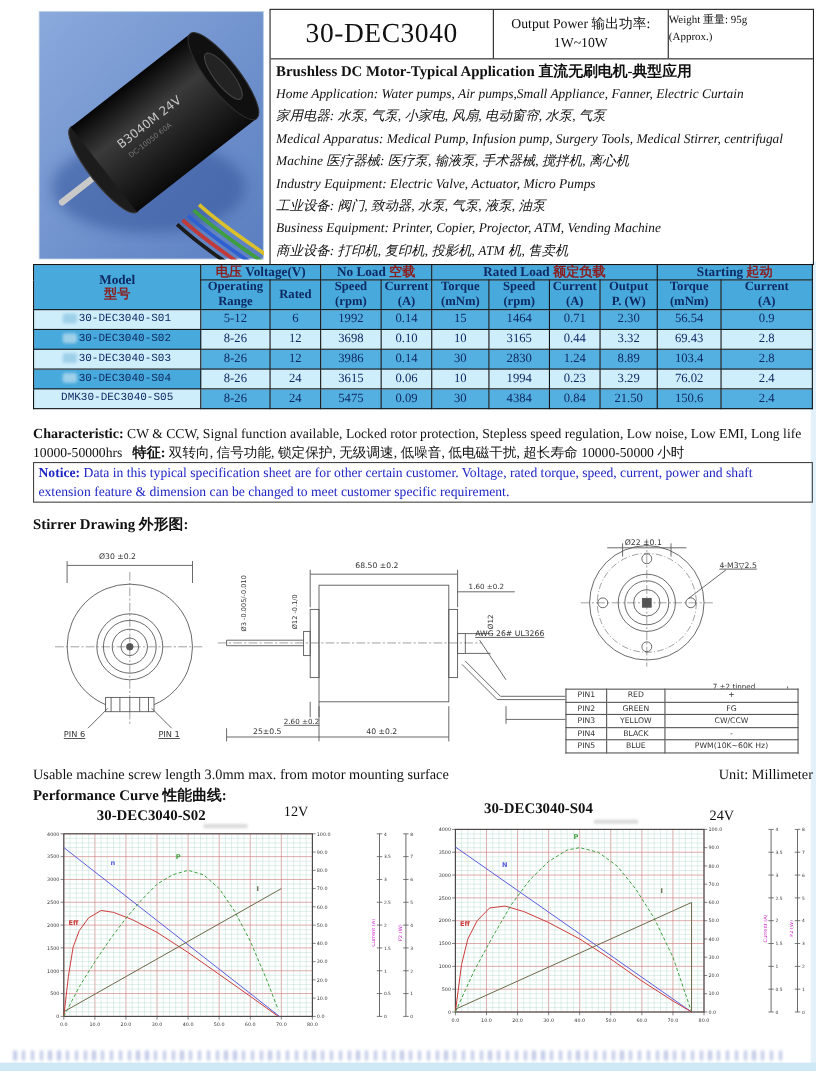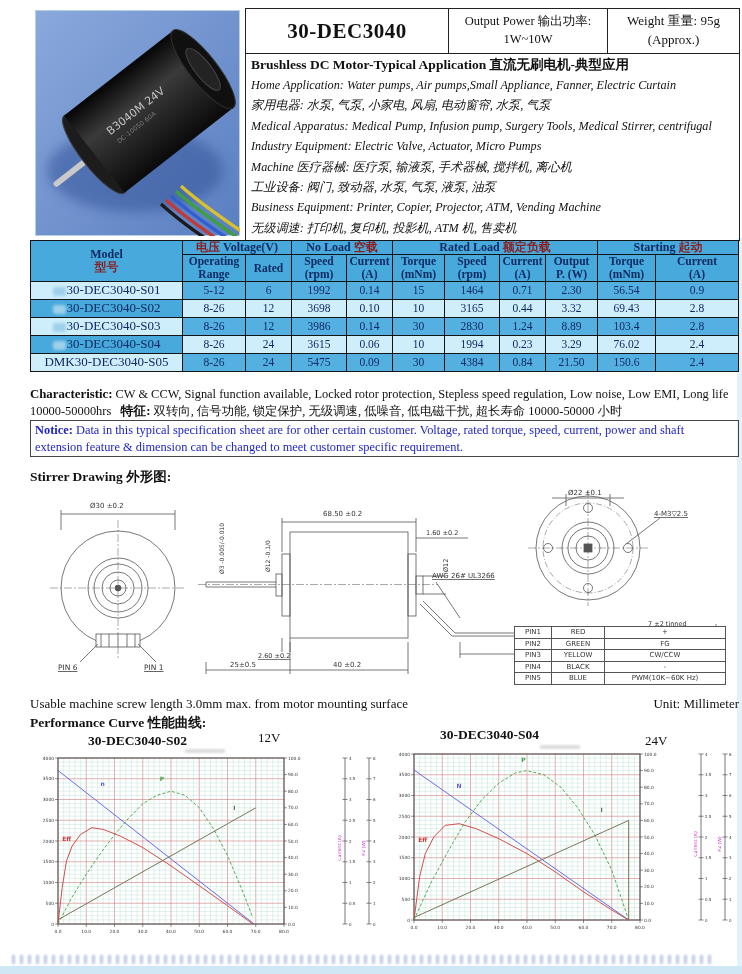--- a/index.html
+++ b/index.html
@@ -7,38 +7,38 @@
         font-family:"Liberation Serif",serif;color:#111;}
   .edge-right{position:absolute;right:0;top:238px;width:5px;height:730px;background:#e2f1fa;}
   .edge-bottom{position:absolute;left:0;bottom:0;width:742px;height:8px;background:#cfe8f5;}
   .blur-line{position:absolute;left:12px;top:955px;width:700px;height:9px;opacity:.5;
      background:repeating-linear-gradient(90deg,#7d90cf 0 3px,transparent 3px 8px);filter:blur(1.3px);}
 
   
   .hdr{position:absolute;left:245px;top:8px;width:493px;border:1.4px solid #222;}
   .hdr-row1{display:flex;border-bottom:1.4px solid #222;height:44px;}
   .hdr-model{width:202px;border-right:1.4px solid #222;display:flex;align-items:center;justify-content:center;
-     font-weight:bold;font-size:21px;letter-spacing:.5px;}
+     font-weight:normal;font-size:25px;letter-spacing:.5px;}
   .hdr-out{width:158px;border-right:1.4px solid #222;text-align:center;font-size:12.5px;padding-top:3px;line-height:1.45;}
-  .hdr-wt{flex:1;text-align:center;font-size:13px;padding-top:3px;line-height:1.45;}
+  .hdr-wt{flex:1;text-align:left;font-size:10px;padding-top:3px;line-height:1.45;}
   .hdr-app-title{padding:2px 5px 0 5px;font-weight:bold;font-size:13.5px;}
   .app-lines{padding:1px 5px 2px 5px;font-style:italic;}
   .app-line{font-size:12.2px;line-height:20.4px;white-space:nowrap;overflow:hidden;}
 
   
   .photo{position:absolute;left:35px;top:10px;width:205px;height:226px;}
 
   
   table.spec{position:absolute;left:30px;top:240px;width:709px;border-collapse:collapse;table-layout:fixed;
      color:#0e2a63;}
   .spec th,.spec td{border:1px solid #151515;text-align:center;padding:0;line-height:1.12;}
   .spec thead th{background:#47a9dc;font-weight:bold;font-size:12px;}
   .spec .sub-t{font-size:11.5px;}
   .spec tbody td{height:17px;font-size:11.5px;}
-  .spec td.model{font-family:Liberation Serif, serif;font-size:13px;}
+  .spec td.model{font-family:Liberation Mono, monospace;font-size:10px;}
   .spec tbody tr:nth-child(odd) td.model{background:#cfeefb;}
   .spec tbody tr:nth-child(odd) td.data{background:#55b0e2;}
   .spec tbody tr:nth-child(even) td.model{background:#47a9dc;}
   .spec tbody tr:nth-child(even) td.data{background:#cfeefb;}
   .cn-red{color:#8b1f1f;}
   .blur-blob{display:inline-block;width:13px;height:9px;background:#9fd0ea;border-radius:2px;
      filter:blur(1.5px);margin-right:1px;vertical-align:middle;}
 
   .charx{position:absolute;left:30px;top:386px;width:709px;font-size:12.4px;line-height:1.32;color:#111;}
   .charx b{font-size:12.8px;}
@@ -115,25 +115,25 @@
       <div class="hdr-wt">
         <div>Weight  重量: 95g</div>
         <div>(Approx.)</div>
       </div>
     </div>
     <div class="hdr-app-title">Brushless DC Motor-Typical Application  直流无刷电机-典型应用</div>
     <div class="app-lines">
         <div class="app-line">Home Application: Water pumps, Air pumps,Small Appliance, Fanner, Electric Curtain</div>
         <div class="app-line">家用电器:  水泵, 气泵, 小家电, 风扇, 电动窗帘, 水泵, 气泵</div>
         <div class="app-line">Medical Apparatus: Medical Pump, Infusion pump, Surgery Tools, Medical Stirrer, centrifugal</div>
+        <div class="app-line">Machine    医疗器械: 医疗泵, 输液泵, 手术器械, 搅拌机, 离心机</div>
         <div class="app-line">Industry Equipment: Electric Valve, Actuator, Micro Pumps</div>
-        <div class="app-line">Machine    医疗器械: 医疗泵, 输液泵, 手术器械, 搅拌机, 离心机</div>
         <div class="app-line">工业设备:  阀门, 致动器, 水泵, 气泵, 液泵, 油泵</div>
         <div class="app-line">Business Equipment: Printer, Copier, Projector, ATM, Vending Machine</div>
-        <div class="app-line">无级调速:  打印机, 复印机, 投影机, ATM 机, 售卖机</div>
+        <div class="app-line">商业设备:  打印机, 复印机, 投影机, ATM 机, 售卖机</div>
       </div>
   </div>
 
   <table class="spec">
     <colgroup>
       <col style="width:152px">
         <col style="width:63px">
         <col style="width:46px">
         <col style="width:55px">
       <col style="width:46px">

